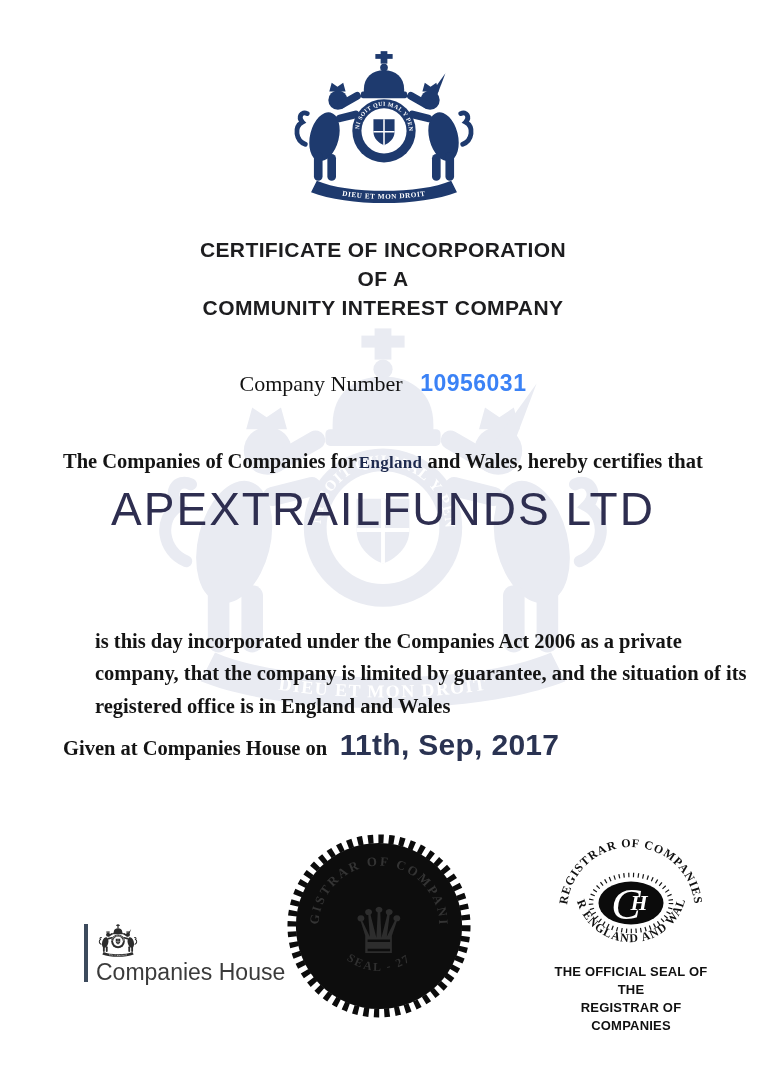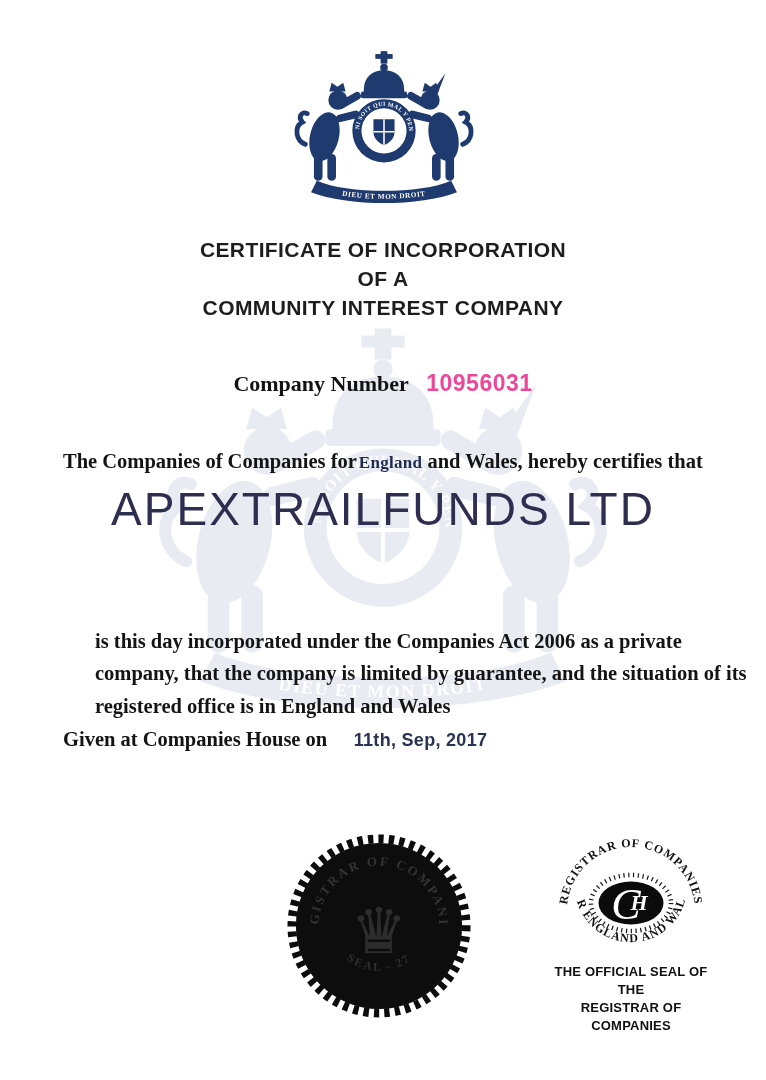--- a/index.html
+++ b/index.html
@@ -9,37 +9,37 @@
   
   .emblem-top{position:absolute;left:288px;top:50px;width:192px;height:154px;color:#1e3a6e;z-index:1;}
   
   .watermark{position:absolute;left:143px;top:326px;width:480px;height:384px;color:#e9ebf2;z-index:0;}
   .emblem-top svg,.watermark svg{width:100%;height:100%;display:block;}
 
   .title{position:absolute;top:236px;left:0;width:766px;text-align:center;
          font-weight:700;font-size:21px;line-height:1.38;color:#1d1d1f;letter-spacing:.4px;}
 
   .company-number{position:absolute;top:370px;left:0;width:766px;text-align:center;white-space:nowrap;}
-  .company-number .label{font-family:"Liberation Serif",serif;font-weight:700;font-size:22px;color:#121212;}
-  .company-number .value{font-weight:700;font-size:23px;color:#ec4899;margin-left:13px;letter-spacing:.5px;}
+  .company-number .label{font-family:"Liberation Serif",serif;font-weight:400;font-size:22px;color:#121212;}
+  .company-number .value{font-weight:700;font-size:23px;color:#3b82f6;margin-left:13px;letter-spacing:.5px;}
 
   .registrar{position:absolute;top:450px;left:63px;width:660px;white-space:nowrap;
              font-family:"Liberation Serif",serif;font-weight:700;font-size:20.5px;color:#141414;}
   .registrar .country{color:#1e2a4e;font-size:17px;margin:0 5px 0 2px;letter-spacing:.3px;}
 
   .company-name{position:absolute;top:482px;left:0;width:766px;text-align:center;
                 font-weight:400;font-size:46px;color:#2e2e50;letter-spacing:2px;}
 
   .body-par{position:absolute;top:625px;left:63px;width:655px;
             font-family:"Liberation Serif",serif;font-weight:700;font-size:20.5px;
             line-height:1.58;color:#141414;margin-left:32px;}
 
   .given{position:absolute;top:728px;left:63px;white-space:nowrap;}
   .given .label{font-family:"Liberation Serif",serif;font-weight:700;font-size:20.5px;color:#141414;}
-  .given .date{font-weight:700;font-size:18px;color:#2a3352;margin-left:22px;letter-spacing:.3px;}
+  .given .date{font-weight:700;font-size:30px;color:#2a3352;margin-left:8px;letter-spacing:.3px;}
 
   
   .ch-logo{position:absolute;left:84px;top:922px;width:210px;height:64px;z-index:1;}
   .ch-logo .bar{position:absolute;left:0;top:2px;width:4px;height:58px;background:#3c4a5c;}
   .ch-logo .mini-crest{position:absolute;left:13px;top:2px;width:42px;height:33px;color:#2c2c2c;}
   .ch-logo .mini-crest svg{width:100%;height:100%;display:block;}
   .ch-logo .ch-text{position:absolute;left:12px;top:37px;font-size:23px;font-weight:400;
                     color:#3b3b3b;white-space:nowrap;}
 
   
@@ -127,20 +127,29 @@
 
   <div class="company-name">APEXTRAILFUNDS LTD</div>
 
   <div class="body-par">is this day incorporated under the Companies Act 2006 as a private company, that  the company is limited by guarantee, and the situation of its registered office is in England and Wales</div>
 
   <div class="given">
     <span class="label">Given at Companies House on</span>
     <span class="date">11th, Sep, 2017</span>
   </div>
 
+  <div class="ch-logo">
+    <div class="bar"></div>
+    <div class="mini-crest">
+      <svg viewBox="0 0 200 160">
+          <use href="#emblem"></use>
+        </svg>
+    </div>
+    <div class="ch-text">Companies House</div>
+  </div>
 
   <div class="black-seal">
     <svg viewBox="0 0 190 190">
       <circle cx="95" cy="95" r="88" fill="none" stroke="#0c0c0c" stroke-width="9" stroke-dasharray="5.4 5.2"></circle>
       <circle cx="95" cy="95" r="84" fill="#0d0d0d"></circle>
       <path id="bsTop" d="M34 95 a61 61 0 0 1 122 0" fill="none"></path>
       <path id="bsBot" d="M44 104 a54 54 0 0 0 102 0" fill="none"></path>
       <text font-family="&quot;Liberation Serif&quot;,serif" font-weight="bold" font-size="13" letter-spacing="2.5" fill="#343434">
         <textPath href="#bsTop" startOffset="50%" text-anchor="middle">REGISTRAR OF COMPANIES</textPath>
       </text>

